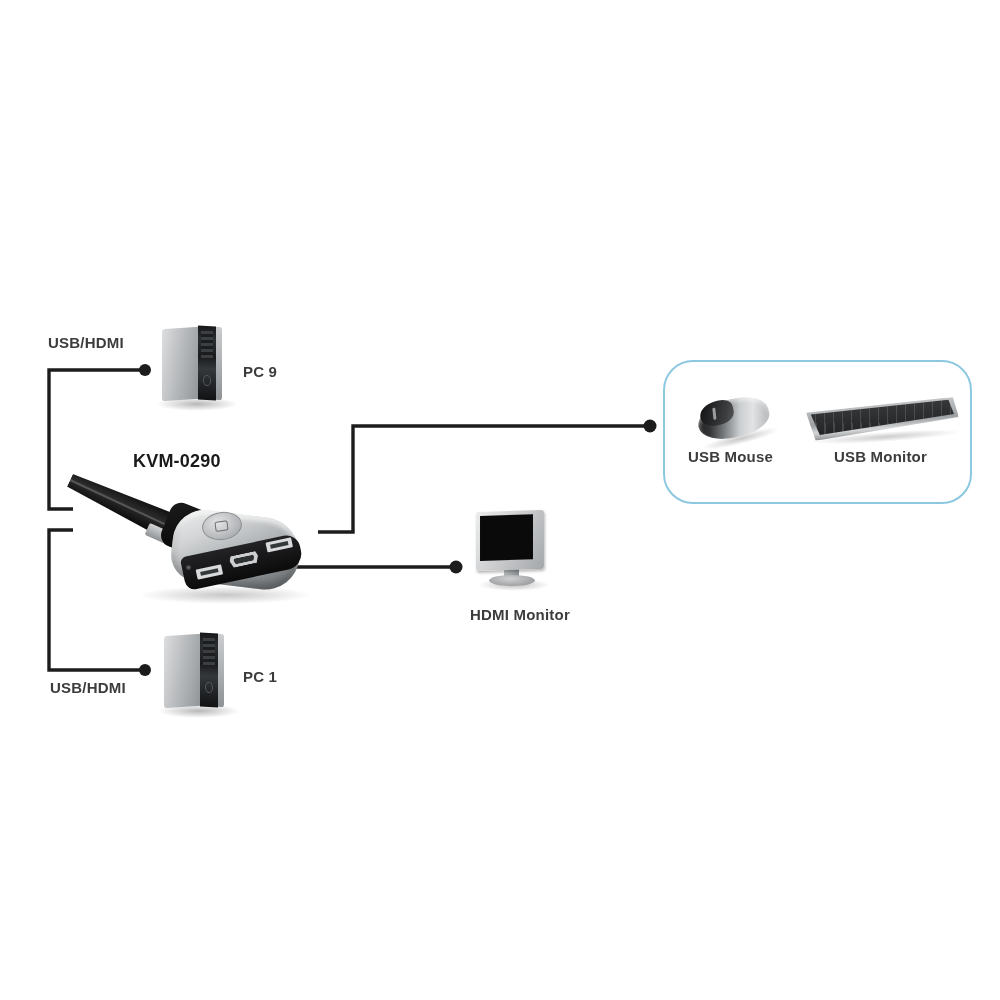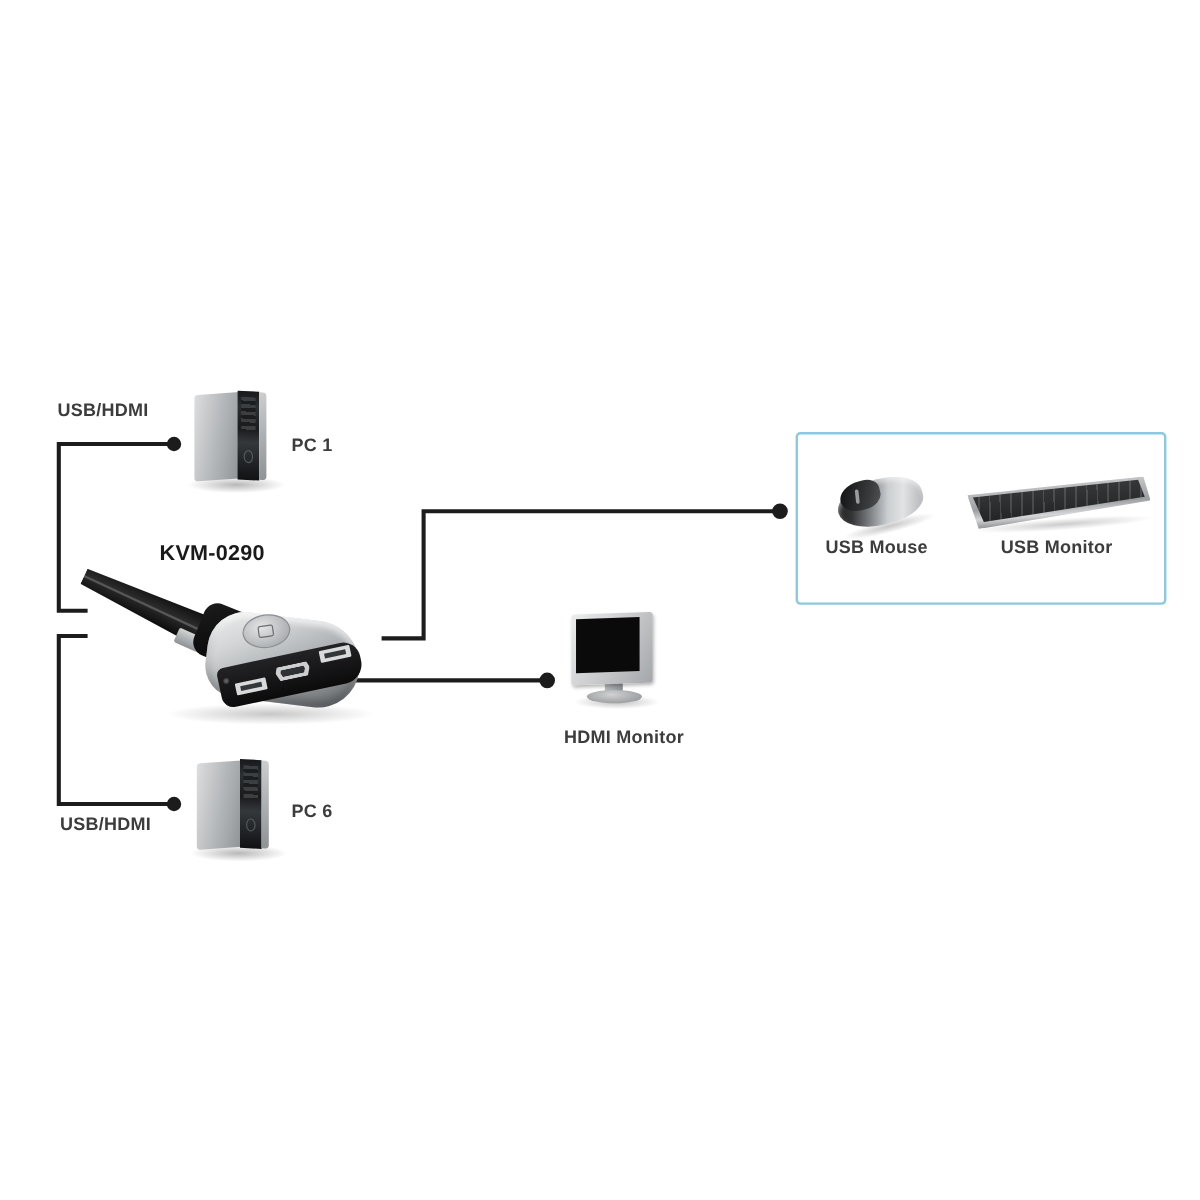--- a/index.html
+++ b/index.html
@@ -77,21 +77,21 @@
   .monitor-screen{position:absolute;left:4px;top:4px;width:53px;height:45px;background:#0a0a0b;}
   .monitor-neck{position:absolute;left:28px;top:57px;width:15px;height:10px;
     background:linear-gradient(90deg,#b9bcbe,#8d9093);}
   .monitor-base{position:absolute;left:13px;top:64px;width:46px;height:11px;border-radius:50%;
     background:radial-gradient(ellipse at 45% 35%,#cfd1d2,#8b8e91);}
   .monitor-shadow{position:absolute;left:2px;top:68px;width:72px;height:12px;
     background:radial-gradient(ellipse at 50% 50%, rgba(0,0,0,.25), rgba(0,0,0,0) 70%);}
 
   
   .peripherals-box{position:absolute;left:663px;top:342px;width:305px;height:140px;
-    border:2.5px solid var(--box-border-color,#8cc8e0);border-radius:4px;background:#fff;}
+    border:2.5px solid var(--box-border-color,#8cc8e0);border-radius:30px;background:#fff;}
 
   
   .mouse{position:absolute;left:31px;top:32px;width:78px;height:52px;transform:rotate(-14deg);}
   .mouse-body{position:absolute;left:2px;top:5px;width:72px;height:38px;
     border-radius:55% 50% 46% 52%;
     background:linear-gradient(105deg,#1d1d1f 0%,#323335 20%,#6f7275 36%,#cbced0 58%,#e2e3e4 74%,#a9acaf 100%);
     box-shadow:inset 0 3px 4px rgba(255,255,255,.5);}
   .mouse-buttons{position:absolute;left:6px;top:3px;width:34px;height:24px;
     border-radius:60% 40% 50% 50%;
     background:linear-gradient(115deg,#0e0e0f,#3a3c3e 70%,#57595b 100%);}
@@ -138,21 +138,21 @@
   </svg>
 
   <div class="diagram-label" style="left:48px;top:316px;">USB/HDMI</div>
 
   <div class="pc-tower" style="left:162px;top:307px;">
     <div class="tower-shadow"></div>
     <div class="tower-side"></div>
     <div class="tower-front"></div>
     <div class="tower-edge"></div>
   </div>
-  <div class="diagram-label" style="left:243px;top:345px;">PC 1</div>
+  <div class="diagram-label" style="left:243px;top:345px;">PC 9</div>
 
   <div class="diagram-label model-label" style="left:133px;top:433px;">KVM-0290</div>
 
   <div class="kvm-device">
     <div class="kvm-shadow"></div>
     <div class="kvm-cable"></div>
     <div class="kvm-clip"></div>
     <div class="kvm-boot"></div>
     <div class="kvm-body"></div>
     <div class="kvm-button"></div>
@@ -188,17 +188,17 @@
     <div class="diagram-label centered mouse-label">USB Mouse</div>
     <div class="diagram-label centered keyboard-label">USB Monitor</div>
   </div>
 
   <div class="pc-tower" style="left:164px;top:614px;">
     <div class="tower-shadow"></div>
     <div class="tower-side"></div>
     <div class="tower-front"></div>
     <div class="tower-edge"></div>
   </div>
-  <div class="diagram-label" style="left:243px;top:650px;">PC 6</div>
+  <div class="diagram-label" style="left:243px;top:650px;">PC 1</div>
 
   <div class="diagram-label" style="left:50px;top:661px;">USB/HDMI</div>
 
 </div>
 
 </body></html>

